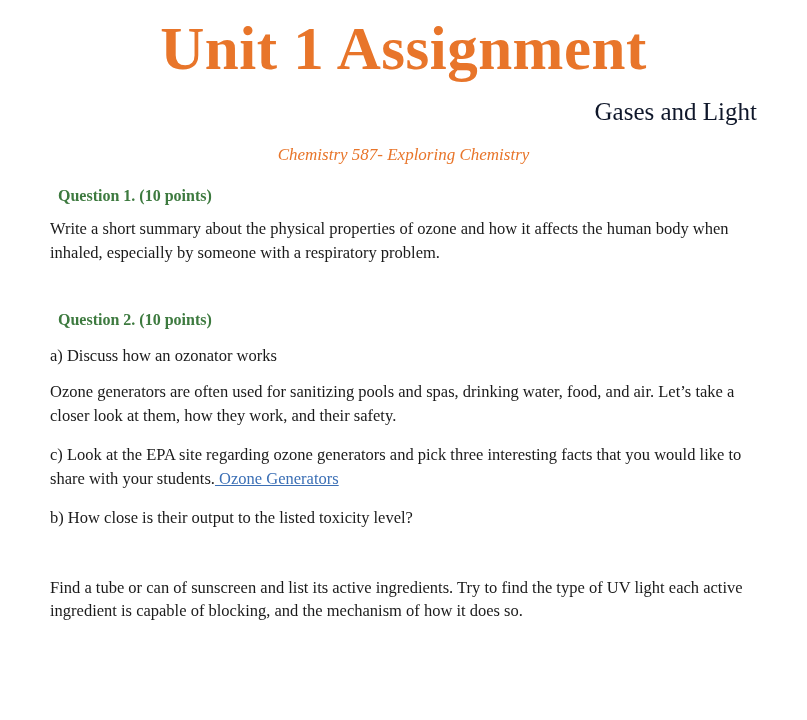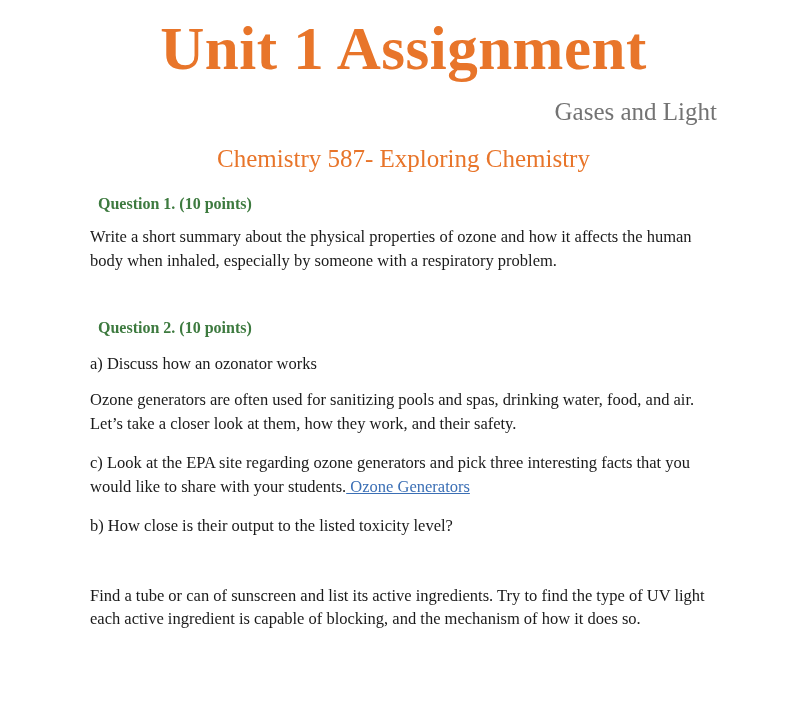--- a/index.html
+++ b/index.html
@@ -12,44 +12,45 @@
     background: #ffffff;
     font-family: "Liberation Serif", serif;
     color: #000000;
     overflow: hidden;
   }
   .page {
     position: relative;
     width: 807px;
     height: 720px;
     box-sizing: border-box;
-    padding: 0 90px;
+    padding: 0 50px;
   }
   .doc-title {
     margin: 0;
     padding-top: 14px;
     text-align: center;
     font-family: "Liberation Serif", serif;
     font-weight: bold;
     font-size: 61px;
     line-height: 1.15;
     color: #e8752a;
     letter-spacing: 0.5px;
   }
   .doc-subtitle {
     margin: 14px 0 0 0;
     text-align: right;
     font-size: 25px;
-    color: #737373;
+    color: #0f172a;
     font-family: "Liberation Serif", serif;
   }
   .doc-course {
     margin: 19px 0 0 0;
     text-align: center;
-    font-size: 25px;
+    font-size: 17px;
+    font-style: italic;
     color: #e8752a;
     font-family: "Liberation Serif", serif;
   }
   .q-heading {
     font-size: 16px;
     font-weight: bold;
     color: #3d7a3f;
     margin: 8px;
   }
   .q-block {

